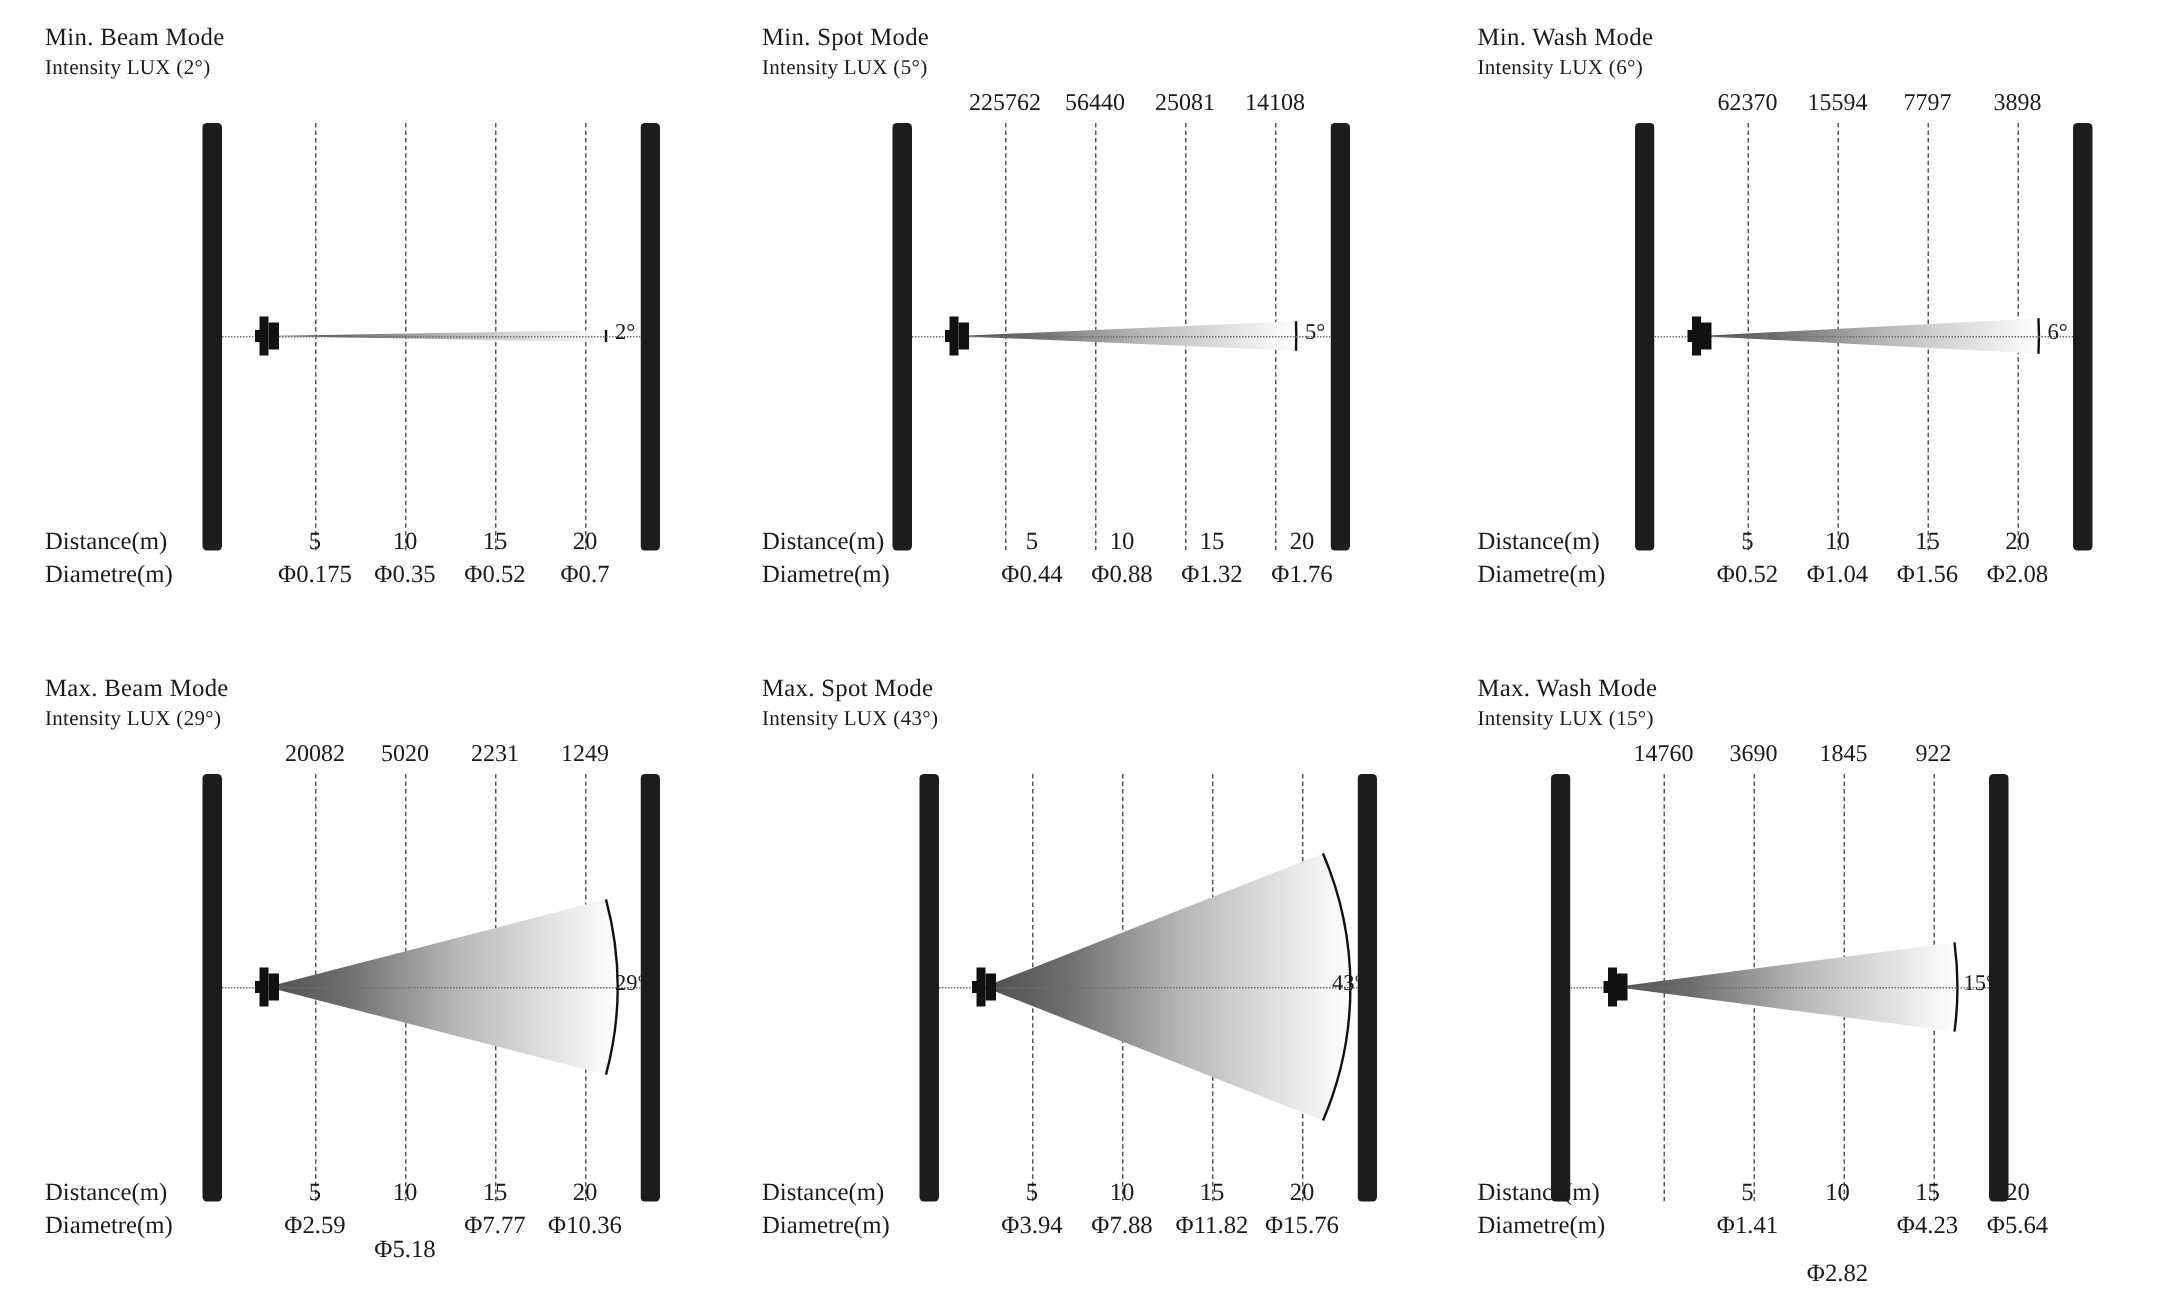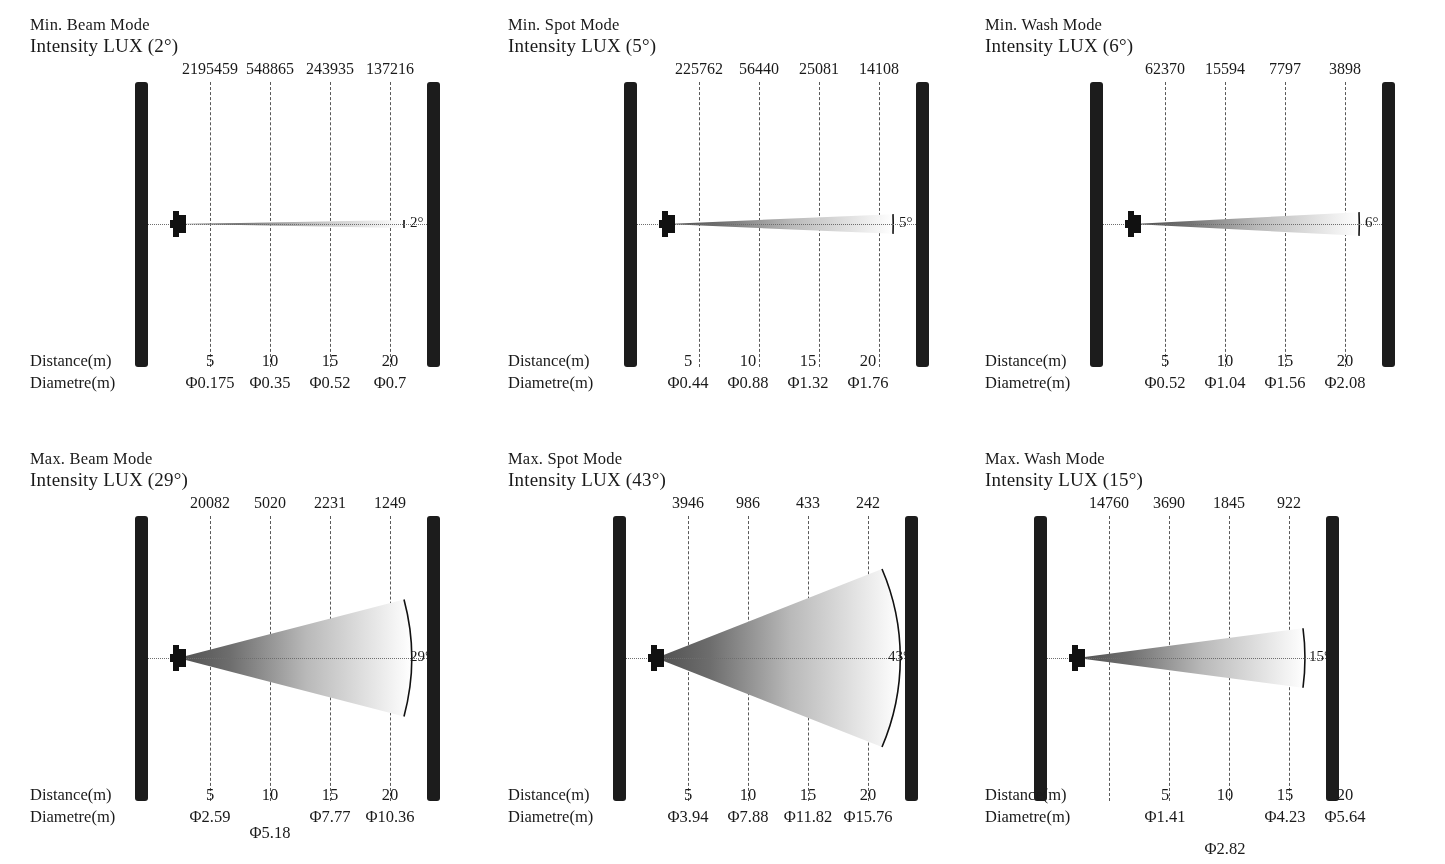--- a/index.html
+++ b/index.html
@@ -25,21 +25,21 @@
     width: 460px;
     height: 420px;
   }
   .panel-title {
     font-size: 16.5px;
     line-height: 21px;
     letter-spacing: 0.2px;
     white-space: pre;
   }
   .panel-sub {
-    font-size: 19px;
+    font-size: 14px;
     line-height: 21px;
     letter-spacing: 0.2px;
     white-space: pre;
   }
   
   .diagram {
     position: relative;
     width: 305px;
     height: 285px;
     margin-top: 6px;
@@ -158,26 +158,20 @@
 </style>
 </head>
 <body>
 
 <div class="sheet">
 
   <div class="panel" style="left:30px; top:14px;">
     <div class="panel-title">Min. Beam Mode</div>
     <div class="panel-sub">Intensity LUX (2°)</div>
     <div class="diagram" style="margin-left:105px; margin-top:4px;">
-        <div class="lux-row">
-          <span class="lux-val" style="left: 75px;">2195459</span>
-          <span class="lux-val" style="left: 135px;">548865</span>
-          <span class="lux-val" style="left: 195px;">243935</span>
-          <span class="lux-val" style="left: 255px;">137216</span>
-        </div>
         <div class="frame">
           <div class="bar left"></div>
           <div class="bar right"></div>
           <div class="inner">
             <div class="gridline" style="left: 62px;"></div>
             <div class="gridline" style="left: 122px;"></div>
             <div class="gridline" style="left: 182px;"></div>
             <div class="gridline" style="left: 242px;"></div>
             <svg class="beam-svg" width="279" height="285">
               <defs>
@@ -211,21 +205,21 @@
         <span class="cell r1" style="left: 180px;">Φ0.175</span>
         <span class="cell r1" style="left: 240px;">Φ0.35</span>
         <span class="cell r1" style="left: 300px;">Φ0.52</span>
         <span class="cell r1" style="left: 360px;">Φ0.7</span>
       </div>
   </div>
 
   <div class="panel" style="left:508px; top:14px;">
     <div class="panel-title">Min. Spot Mode</div>
     <div class="panel-sub">Intensity LUX (5°)</div>
-    <div class="diagram" style="margin-left:116px; margin-top:4px;">
+    <div class="diagram" style="margin-left:87px; margin-top:4px;">
         <div class="lux-row">
           <span class="lux-val" style="left: 75px;">225762</span>
           <span class="lux-val" style="left: 135px;">56440</span>
           <span class="lux-val" style="left: 195px;">25081</span>
           <span class="lux-val" style="left: 255px;">14108</span>
         </div>
         <div class="frame">
           <div class="bar left"></div>
           <div class="bar right"></div>
           <div class="inner">
@@ -374,26 +368,20 @@
         <span class="cell r1" style="left: 240px; margin-top: 16px;">Φ5.18</span>
         <span class="cell r1" style="left: 300px;">Φ7.77</span>
         <span class="cell r1" style="left: 360px;">Φ10.36</span>
       </div>
   </div>
 
   <div class="panel" style="left:508px; top:448px;">
     <div class="panel-title">Max. Spot Mode</div>
     <div class="panel-sub">Intensity LUX (43°)</div>
     <div class="diagram" style="margin-left:105px; margin-top:4px;">
-        <div class="lux-row">
-          <span class="lux-val" style="left: 75px;">3946</span>
-          <span class="lux-val" style="left: 135px;">986</span>
-          <span class="lux-val" style="left: 195px;">433</span>
-          <span class="lux-val" style="left: 255px;">242</span>
-        </div>
         <div class="frame">
           <div class="bar left"></div>
           <div class="bar right"></div>
           <div class="inner">
             <div class="gridline" style="left: 62px;"></div>
             <div class="gridline" style="left: 122px;"></div>
             <div class="gridline" style="left: 182px;"></div>
             <div class="gridline" style="left: 242px;"></div>
             <svg class="beam-svg" width="279" height="285">
               <defs>

